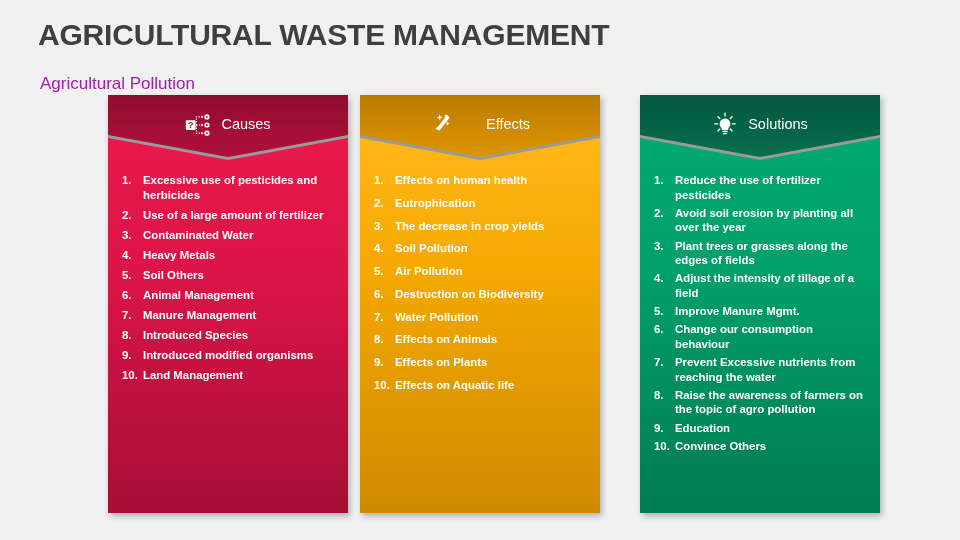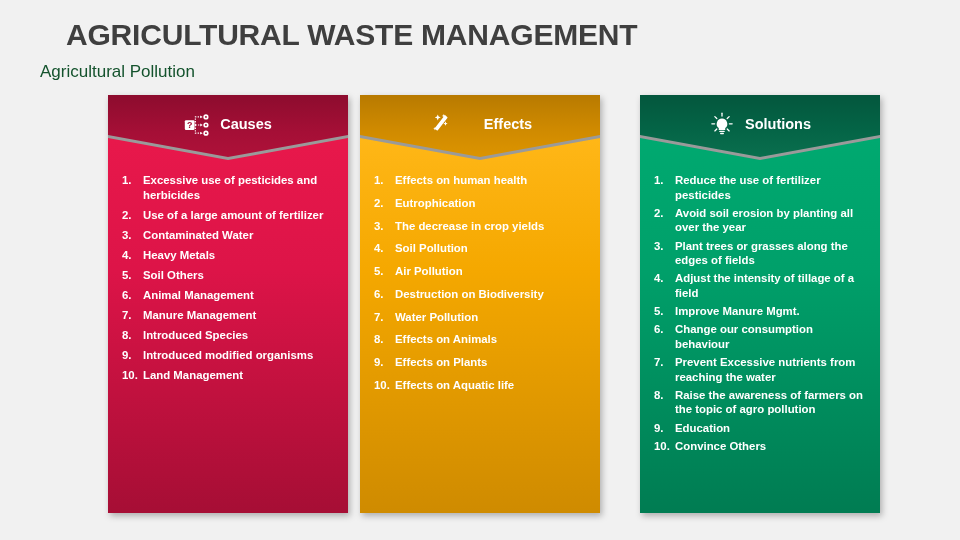--- a/index.html
+++ b/index.html
@@ -15,29 +15,28 @@
 
   
   .title {
     position: absolute;
     left: 38px;
     top: 18px;
     font-size: 30px;
     font-weight: bold;
     color: #3f3f3f;
     letter-spacing: -0.2px;
-    margin-left: 28px;
   }
   .subtitle {
     position: absolute;
     left: 40px;
-    top: 62px;
+    top: 74px;
     font-size: 17px;
     font-weight: normal;
-    color: #14532d;
+    color: #a21caf;
   }
 
   
   .cards {
     position: absolute;
     left: 0;
     top: 95px;
     width: 960px;
     height: 425px;
   }
@@ -96,21 +95,21 @@
   .c3 .card-head { background: linear-gradient(to bottom, #04573d 0%, #046446 55%, #0a6f4e 100%); }
 
   .head-icon {
     width: 26px;
     height: 26px;
     flex: 0 0 auto;
     display: block;
   }
   .head-title {
     font-size: 14.5px;
-    font-weight: bold;
+    font-weight: normal;
     color: #ffffff;
     line-height: 24px;
     text-align: right;
   }
 
   
   .list {
     position: absolute;
     left: 0;
     top: 78px;

